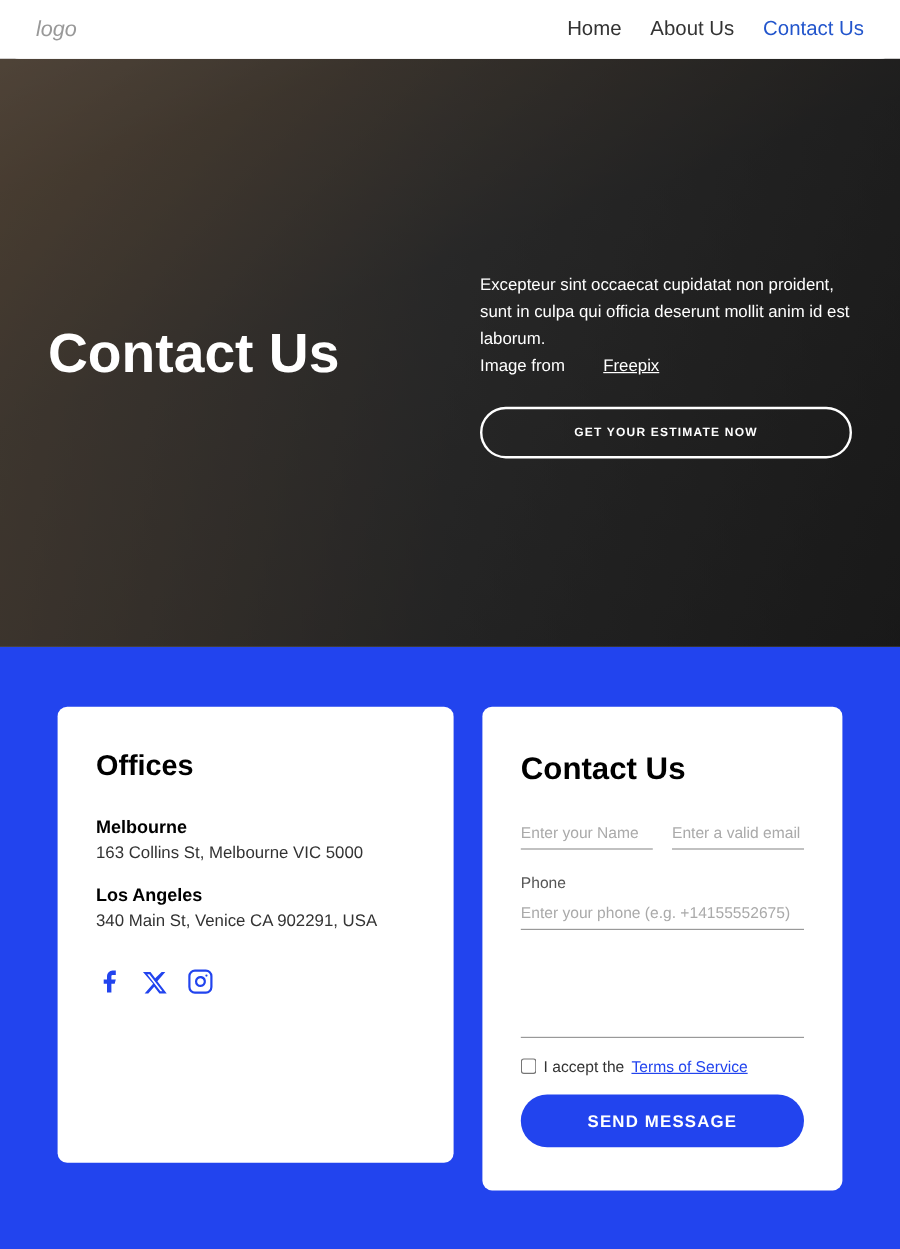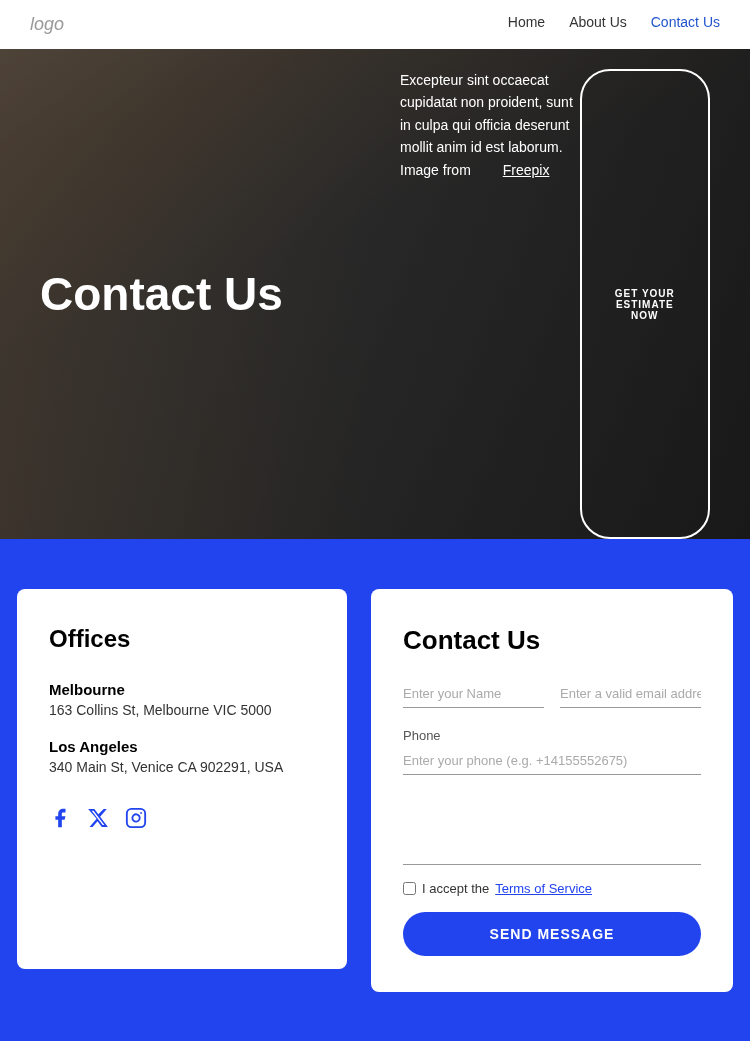--- a/index.html
+++ b/index.html
@@ -10,21 +10,21 @@
       display: flex;
       justify-content: space-between;
       padding: 14px 30px;
       background: #fff;
       position: relative;
       z-index: 10;
       border-radius: 17px;
     }
     .nav-logo { color: #999; font-size: 18px; font-style: italic; }
     .nav-links { display: flex; gap: 24px; }
-    .nav-link { text-decoration: none; font-size: 14px; color: #333; }
+    .nav-link { text-decoration: none; font-size: 17px; color: #333; }
     .nav-link.active { color: #2255cc; }
 
     
     .hero {
       position: relative;
       height: 490px;
       overflow: hidden;
       background: #555;
     }
     
@@ -67,21 +67,21 @@
     }
     .hero-title {
       color: #fff;
       font-size: 46px;
       font-weight: 700;
       line-height: 1.1;
     }
     .hero-right {
       width: 310px;
       display: flex;
-      flex-direction: row;
+      flex-direction: column;
       justify-content: center;
       height: 100%;
       padding-top: 20px;
     }
     .hero-desc {
       color: #fff;
       font-size: 14px;
       line-height: 1.6;
       margin-bottom: 24px;
     }
@@ -100,21 +100,21 @@
       letter-spacing: 1px;
       border-radius: 30px;
       cursor: pointer;
       text-align: center;
       width: 100%;
     }
 
     
     .main-section {
       background: #2244ee;
-      padding: 50px 17px;
+      padding: 50px 48px;
       min-height: 430px;
     }
     .cards-container {
       display: flex;
       gap: 24px;
       align-items: flex-start;
     }
 
     
     .offices-card {

